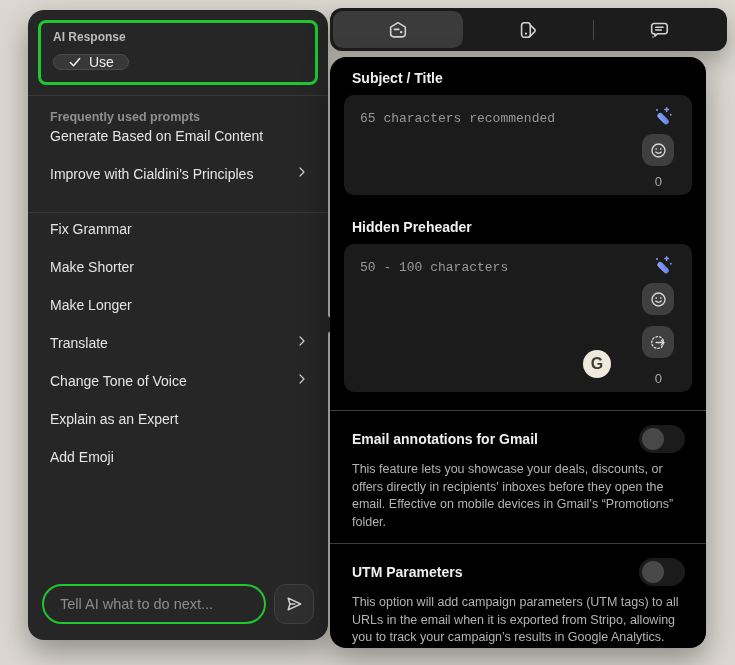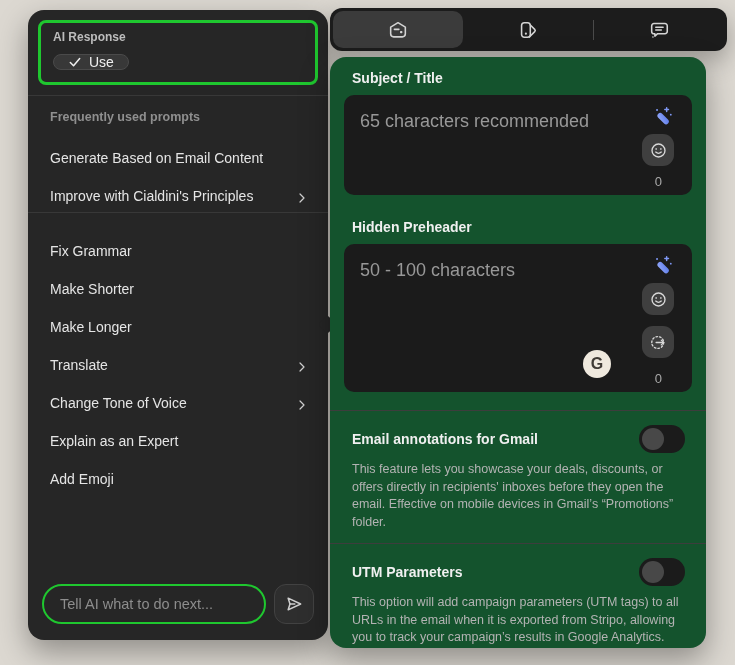--- a/index.html
+++ b/index.html
@@ -31,21 +31,21 @@
   .response-text { font-size:14px; line-height:1.31; color:#e9e9e9; }
   .use-button {
     margin-top:7px; display:inline-flex; align-items:center; gap:7px;
     height:16px; padding:0 14px; border-radius:999px;
     background:#383838; border:1px solid #4a4a4a; color:#efefef;
     font-size:14px; cursor:pointer;
   }
   .lp-divider { height:1px; background:#383838; }
   .prompts-label { margin:14px 22px 4px; font-size:12.5px; font-weight:600; color:#8f8f8f; }
   .menu-item {
-    height:38px; display:flex; align-items:flex-end;
+    height:38px; display:flex; align-items:flex-start;
     padding:0 20px 0 22px; color:#e5e5e5; font-size:14px; cursor:pointer;
   }
   .menu-item .mi-label { flex:1; }
   .chevron { width:12px; height:12px; color:#cfcfcf; }
   .mid-divider { height:1px; background:#383838; margin:8px 0; }
   .ai-input-row {
     margin-top:auto; display:flex; align-items:center; gap:8px;
     padding:0 14px 16px;
     justify-content:flex-end;
   }
@@ -69,36 +69,36 @@
     display:flex; align-items:stretch; padding:3px;
     box-shadow:0 10px 24px rgba(0,0,0,.3);
   }
   .tab { flex:1; display:flex; align-items:center; justify-content:center; cursor:pointer; position:relative; }
   .tab.active { background:#3b3b3b; border-radius:10px; }
   .tab-divider { width:1px; height:20px; background:#4a4a4a; align-self:center; }
   .tab svg { color:#d4d4d4; }
 
   .settings-card {
     position:absolute; left:330px; top:57px; width:376px; height:591px;
-    background:#14532d; border-radius:16px;
+    background:#000000; border-radius:16px;
     box-shadow:0 12px 30px rgba(0,0,0,.35);
     overflow:hidden;
   }
   .sec-header { margin:13px 22px 0; font-size:14px; font-weight:600; color:#f0f0f0; }
   .sec-header.mt { margin-top:24px; }
   .field-box {
     position:relative; margin:9px 14px 0; border-radius:10px;
     background:#1b1b1b;
   }
   .field-box.subject { height:100px; }
   .field-box.preheader { height:148px; }
   .field-input {
     width:100%; height:100%; background:transparent; border:none; resize:none; outline:none;
-    padding:16px 60px 16px 16px; color:#dddddd; font-size:18px;
-    font-family:Liberation Sans, sans-serif;
+    padding:16px 60px 16px 16px; color:#dddddd; font-size:13px;
+    font-family:Liberation Mono, monospace;
   }
   .field-input::placeholder { color:#989898; }
   .wand { position:absolute; top:10px; right:18px; width:22px; height:22px; cursor:pointer; }
   .round-btn {
     position:absolute; right:18px; width:32px; height:32px; border-radius:11px;
     background:#3f3f3f; display:flex; align-items:center; justify-content:center;
     cursor:pointer; border:none;
   }
   .round-btn svg { color:#d9d9d9; }
   .emoji-pos-subject { top:39px; }

